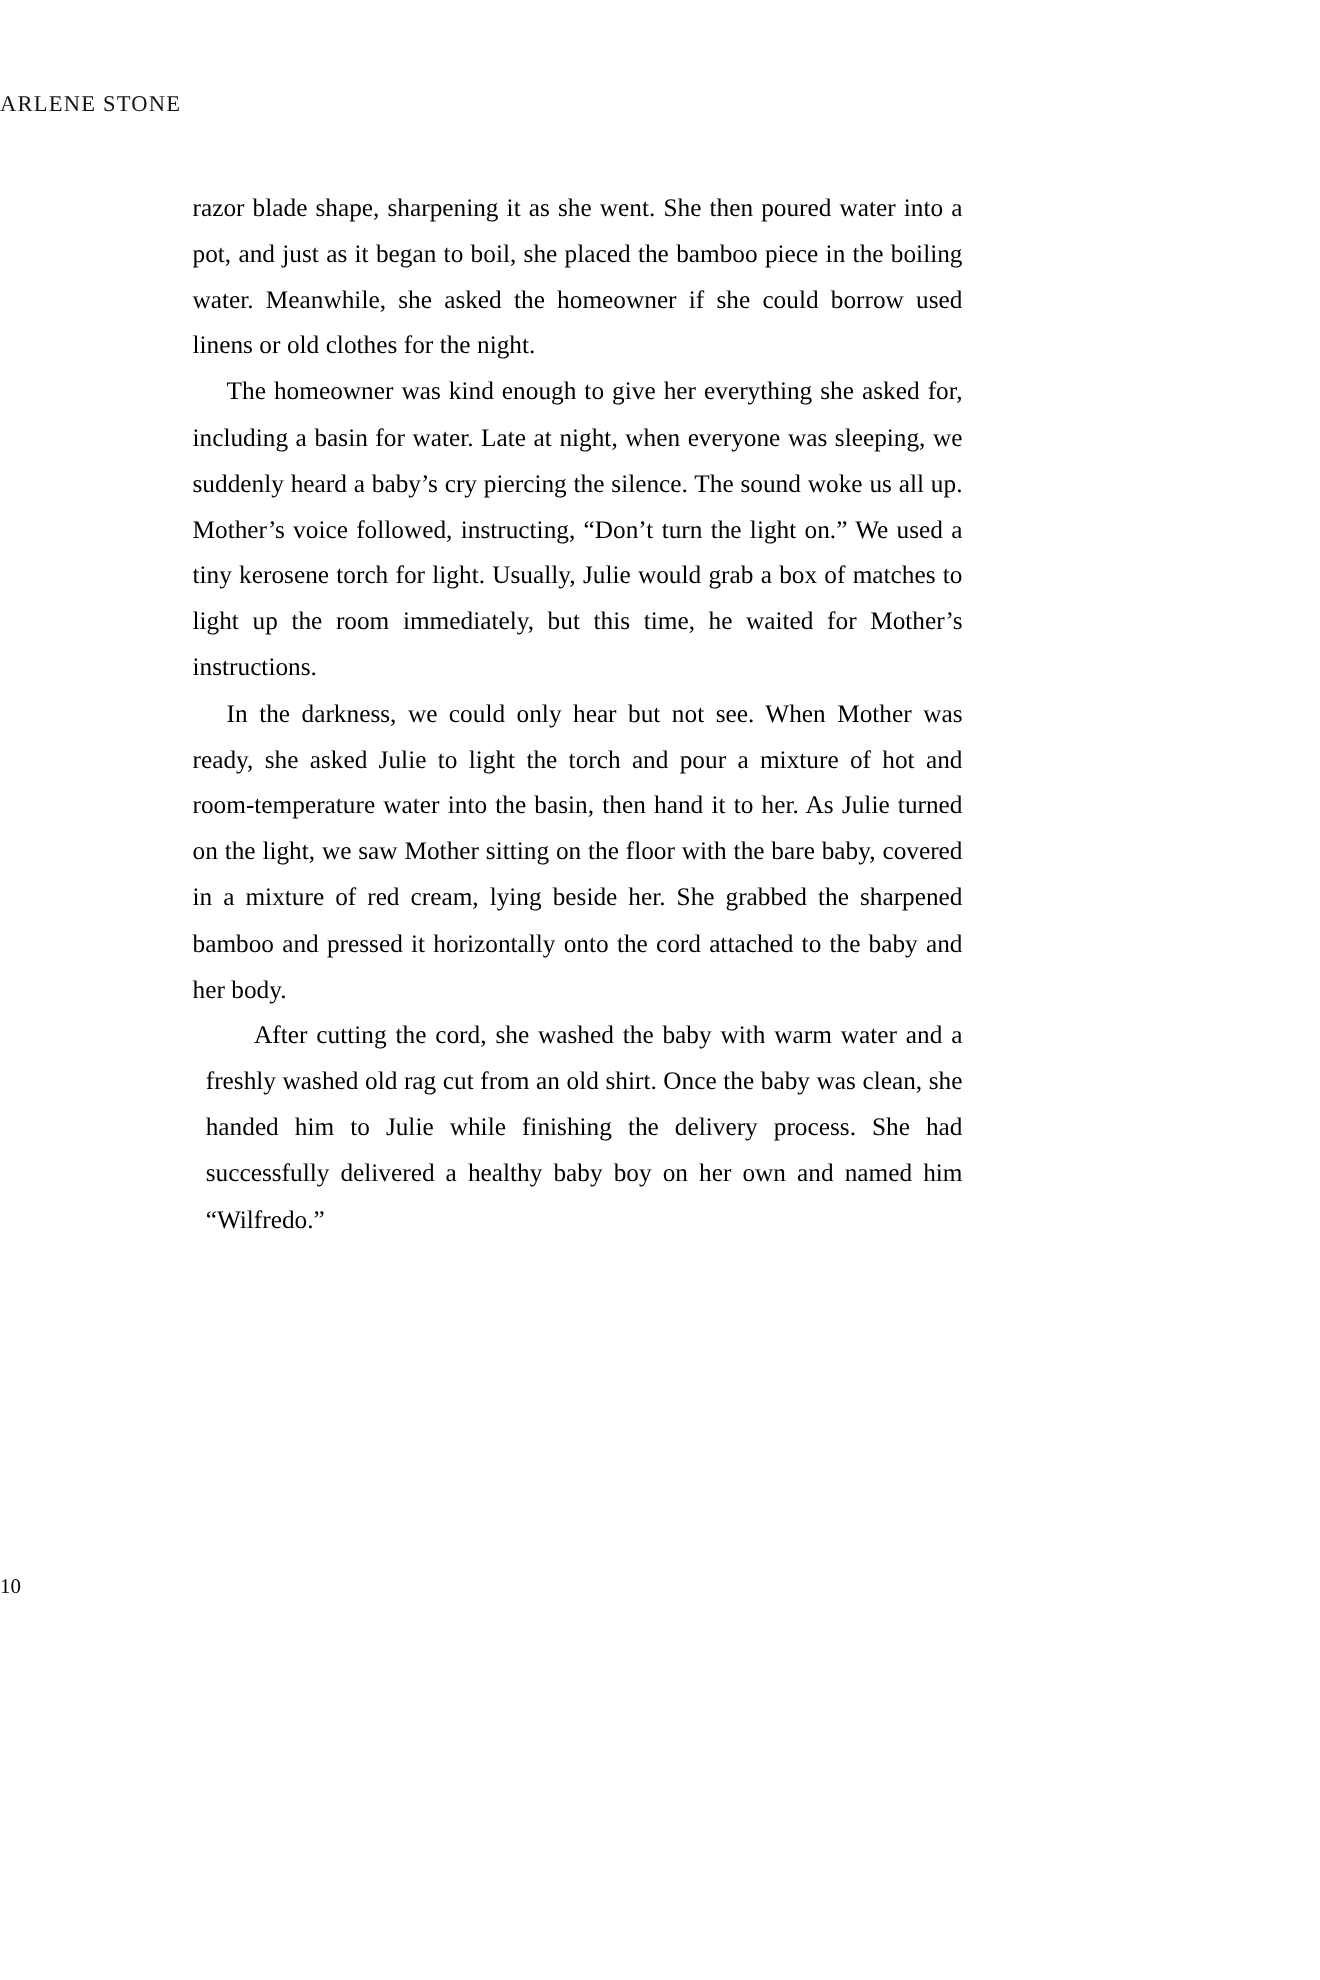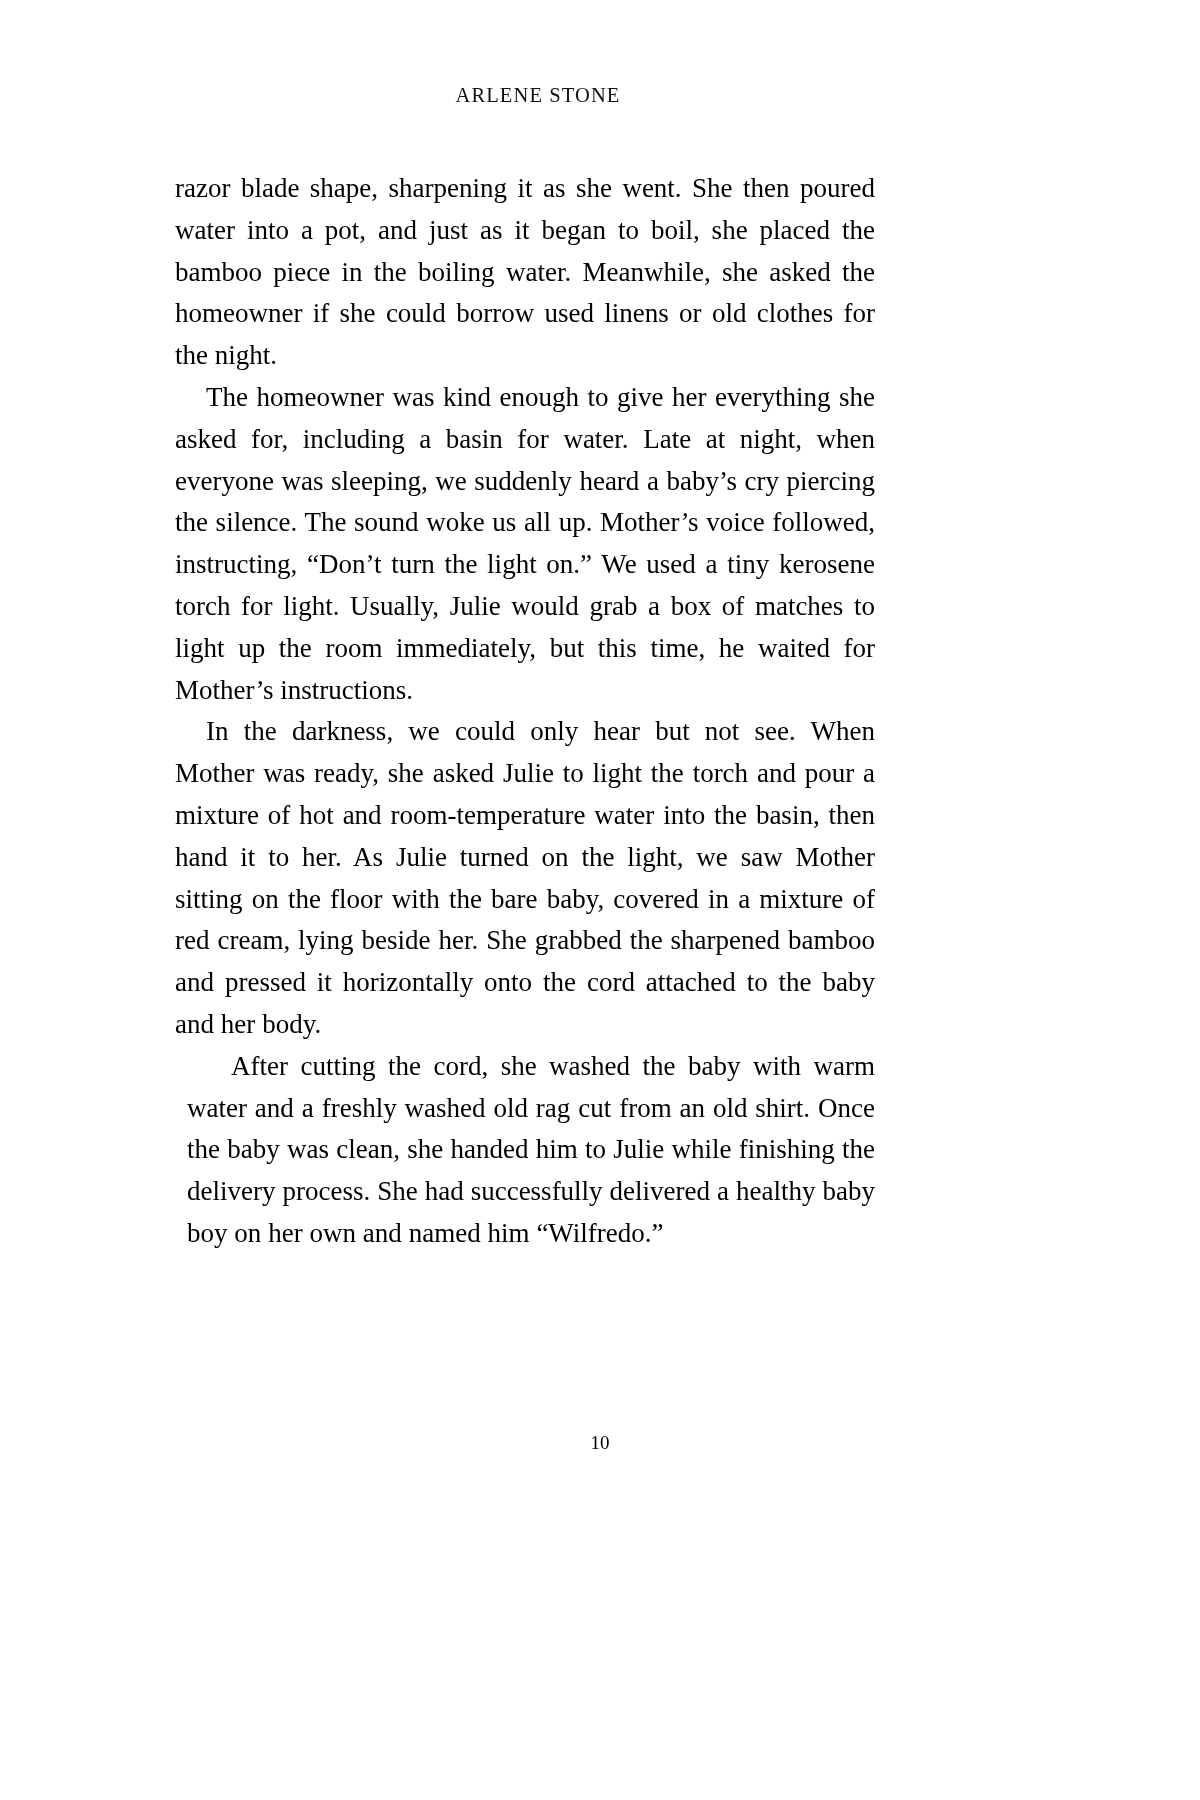--- a/index.html
+++ b/index.html
@@ -18,56 +18,55 @@
     height: 1800px;
     background: #ffffff;
     overflow: hidden;
     box-sizing: border-box;
   }
   .running-header {
     position: absolute;
     top: 84px;
     left: 0;
     width: 1076px;
-    text-align: center;
+    text-align: left;
     font-size: 20.5px;
     letter-spacing: 1.1px;
     font-weight: 400;
     color: #111111;
     font-family: "Liberation Serif", "DejaVu Serif", serif;
   }
   .text-block {
     position: absolute;
     top: 168px;
     left: 175px;
     width: 700px;
   }
   .para {
     margin: 0;
-    font-size: 27px;
+    font-size: 23px;
     line-height: 41.8px;
     text-align: justify;
     text-justify: inter-word;
     -webkit-hyphens: none;
     hyphens: none;
     color: #000000;
     word-spacing: 0.1px;
   }
   .para.cont      { text-indent: 0; }
   .para.indent    { text-indent: 31px; }
   .para.indent-lg { text-indent: 44px; margin-left: 12px; }
   .para + .para   { margin-top: 0; }
 
   .page-number {
     position: absolute;
     bottom: 0;
     top: 1432px;
     left: 0;
     width: 1200px;
-    text-align: center;
     font-size: 19px;
     color: #000000;
   }
 </style>
 </head>
 <body>
 
 <div class="page">
 
   <div class="running-header">ARLENE STONE</div>

